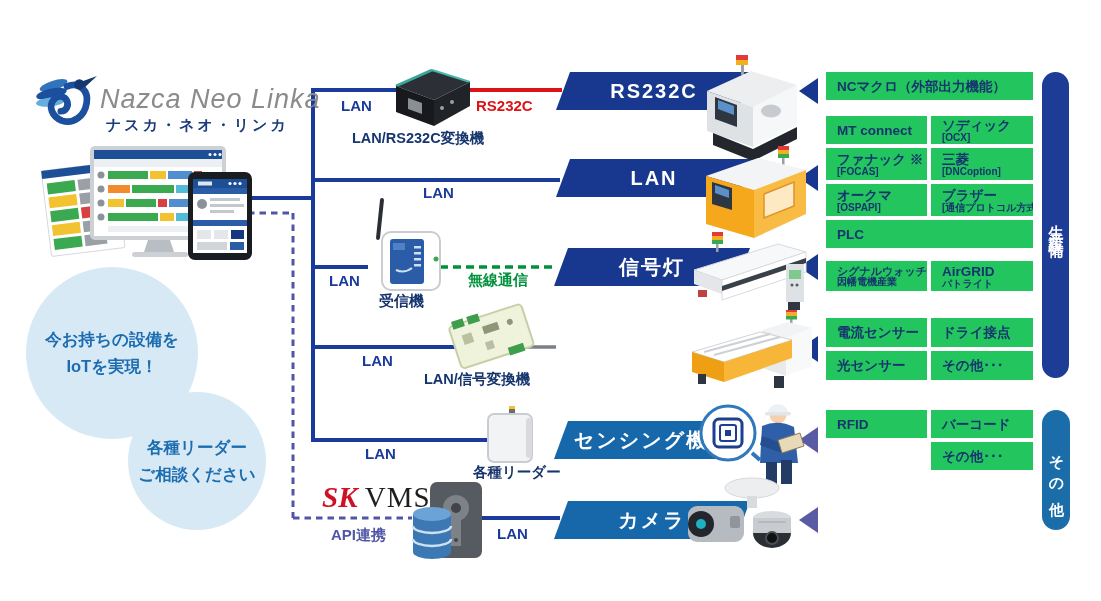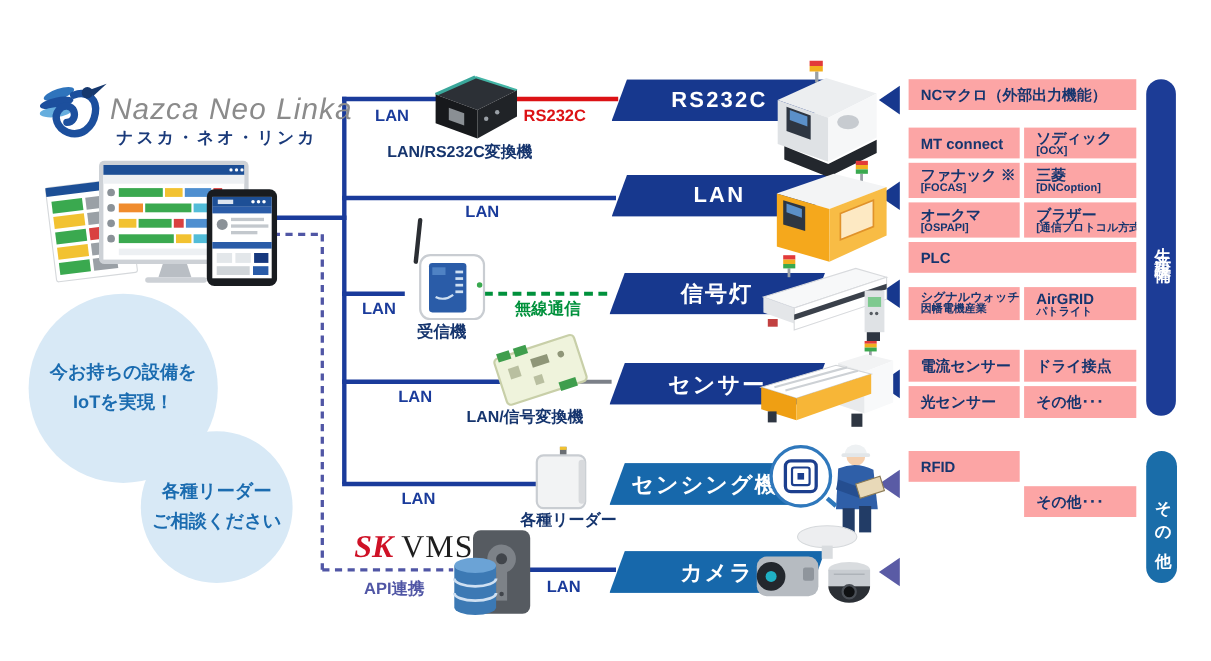--- a/index.html
+++ b/index.html
@@ -13,21 +13,21 @@
   .lbl.purple{color:#5056a5}
   .lbl.dev{color:#16356e;font-size:14.5px}
   .banner{position:absolute;left:556px;width:196px;height:38px;background:#17388e;color:#fff;
           font-weight:bold;font-size:20px;letter-spacing:2px;display:flex;align-items:center;
           justify-content:center;z-index:2;
           clip-path:polygon(14px 0,100% 0,calc(100% - 14px) 100%,0 100%)}
   .banner.alt{background:#1768ab}
   .arrow{position:absolute;width:0;height:0;border-top:13px solid transparent;
          border-bottom:13px solid transparent;border-right:19px solid #17388e;z-index:2}
   .arrow.alt{border-right-color:#5a5ba5}
-  .cell{position:absolute;background:#fca5a5;color:#16356e;display:flex;flex-direction:column;
+  .cell{position:absolute;background:#22c55e;color:#16356e;display:flex;flex-direction:column;
         justify-content:center;padding-left:11px;box-sizing:border-box;z-index:2;overflow:hidden}
   .cell .main{font-weight:bold;font-size:13.5px;line-height:15px;white-space:nowrap}
   .cell .sub{font-weight:bold;font-size:10px;line-height:10px;white-space:nowrap}
   .cell.small .main{font-size:11px;line-height:12px}
   .sub:empty{display:none}
   .pill{position:absolute;left:1042px;border-radius:14px;color:#fff;font-weight:bold;font-size:15px;
         writing-mode:vertical-rl;text-orientation:upright;display:flex;align-items:center;
         justify-content:center;letter-spacing:6px;z-index:2}
   .bubble{position:absolute;background:#d8e9f6;border-radius:50%;display:flex;flex-direction:column;
           align-items:center;justify-content:center;z-index:1}
@@ -204,21 +204,20 @@
   <svg class="abs" style="left:410px;top:505px;z-index:4" width="44" height="56" viewBox="0 0 44 56">
     <path d="M3,9 V47 a19,7 0 0 0 38,0 V9" fill="#3c79b4"></path>
     <path d="M3,21 a19,7 0 0 0 38,0" fill="none" stroke="#cfe0f2" stroke-width="2.5"></path>
     <path d="M3,34 a19,7 0 0 0 38,0" fill="none" stroke="#cfe0f2" stroke-width="2.5"></path>
     <ellipse cx="22" cy="9" rx="19" ry="7" fill="#6ba3d6"></ellipse>
   </svg>
 
   <div class="banner" style="top:72px">RS232C</div>
   <div class="banner" style="top:159px">LAN</div>
   <div class="banner" style="left:554px;top:248px">信号灯</div>
-  <div class="banner" style="left:554px;top:330px">センサー</div>
   <div class="banner alt" style="left:554px;top:421px">センシング機器</div>
   <div class="banner alt" style="left:554px;top:501px">カメラ</div>
 
   <svg class="abs" style="left:693px;top:55px;z-index:3" width="115" height="112" viewBox="0 0 115 112">
     <rect x="48" y="10" width="3" height="10" fill="#9aa0a6"></rect>
     <rect x="43" y="0" width="12" height="5" fill="#e23a3a"></rect>
     <rect x="43" y="5" width="12" height="5" fill="#f2b01e"></rect>
     <polygon points="14,36 58,16 104,30 60,52" fill="#eceef0"></polygon>
     <polygon points="14,36 60,52 60,92 14,76" fill="#dfe2e5"></polygon>
     <polygon points="60,52 104,30 104,70 60,92" fill="#f6f7f8"></polygon>
@@ -374,20 +373,23 @@
   <div class="cell" style="left:826px;top:351px;width:101px;height:29px">
     <span class="main">光センサー</span>
   </div>
   <div class="cell" style="left:931px;top:351px;width:102px;height:29px">
     <span class="main">その他･･･</span>
   </div>
 
   <div class="cell" style="left:826px;top:410px;width:101px;height:28px">
     <span class="main">RFID</span>
   </div>
+  <div class="cell" style="left:931px;top:410px;width:102px;height:28px">
+    <span class="main">バーコード</span>
+  </div>
   <div class="cell" style="left:931px;top:442px;width:102px;height:28px">
     <span class="main">その他･･･</span>
   </div>
 
   <div class="pill" style="top:72px;width:27px;height:306px;background:#1c3c96">生産設備</div>
   <div class="pill" style="top:410px;width:28px;height:120px;background:#1a6da9">その他</div>
 
 </div>
 
 </body></html>

